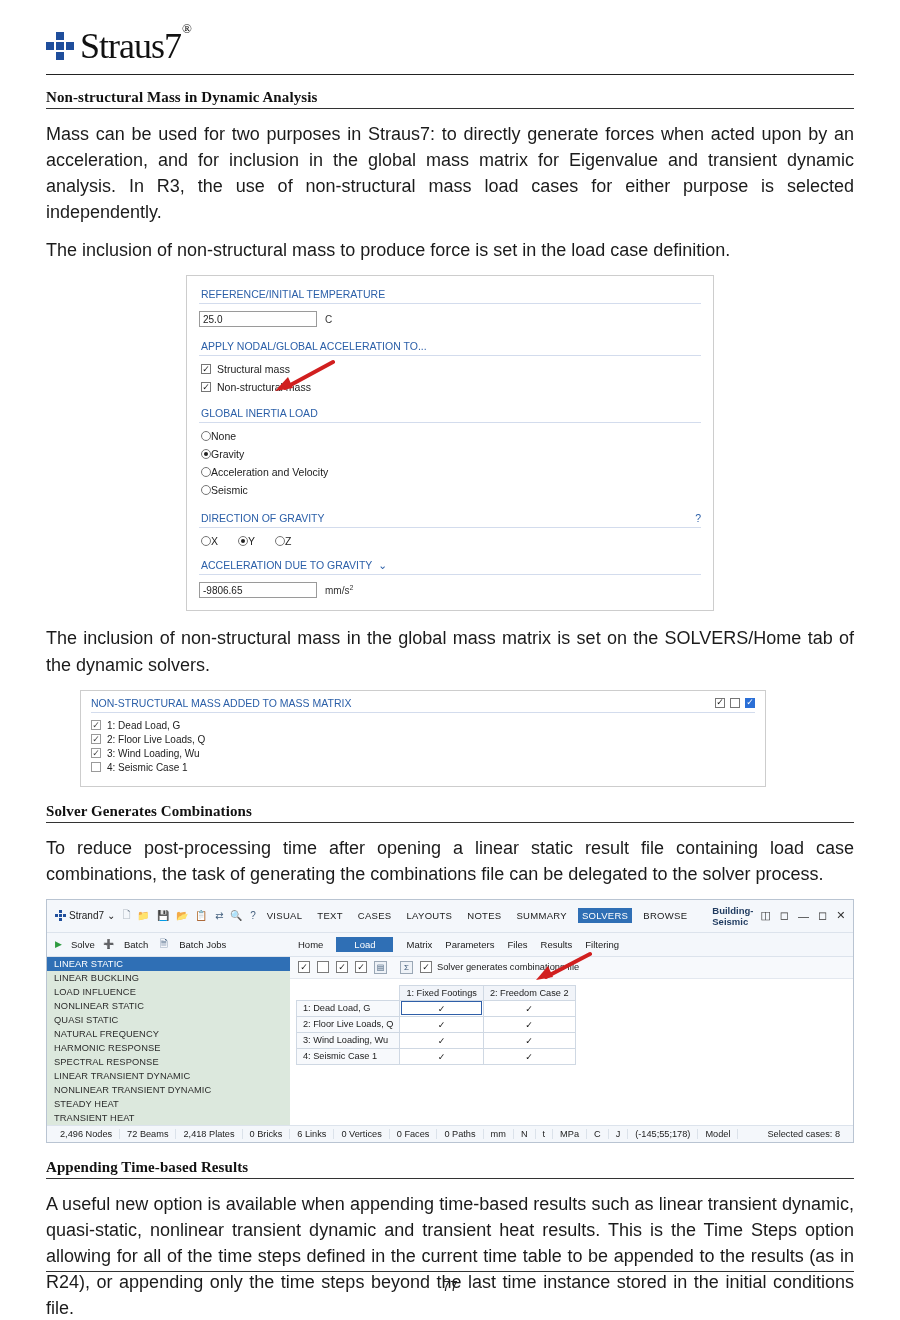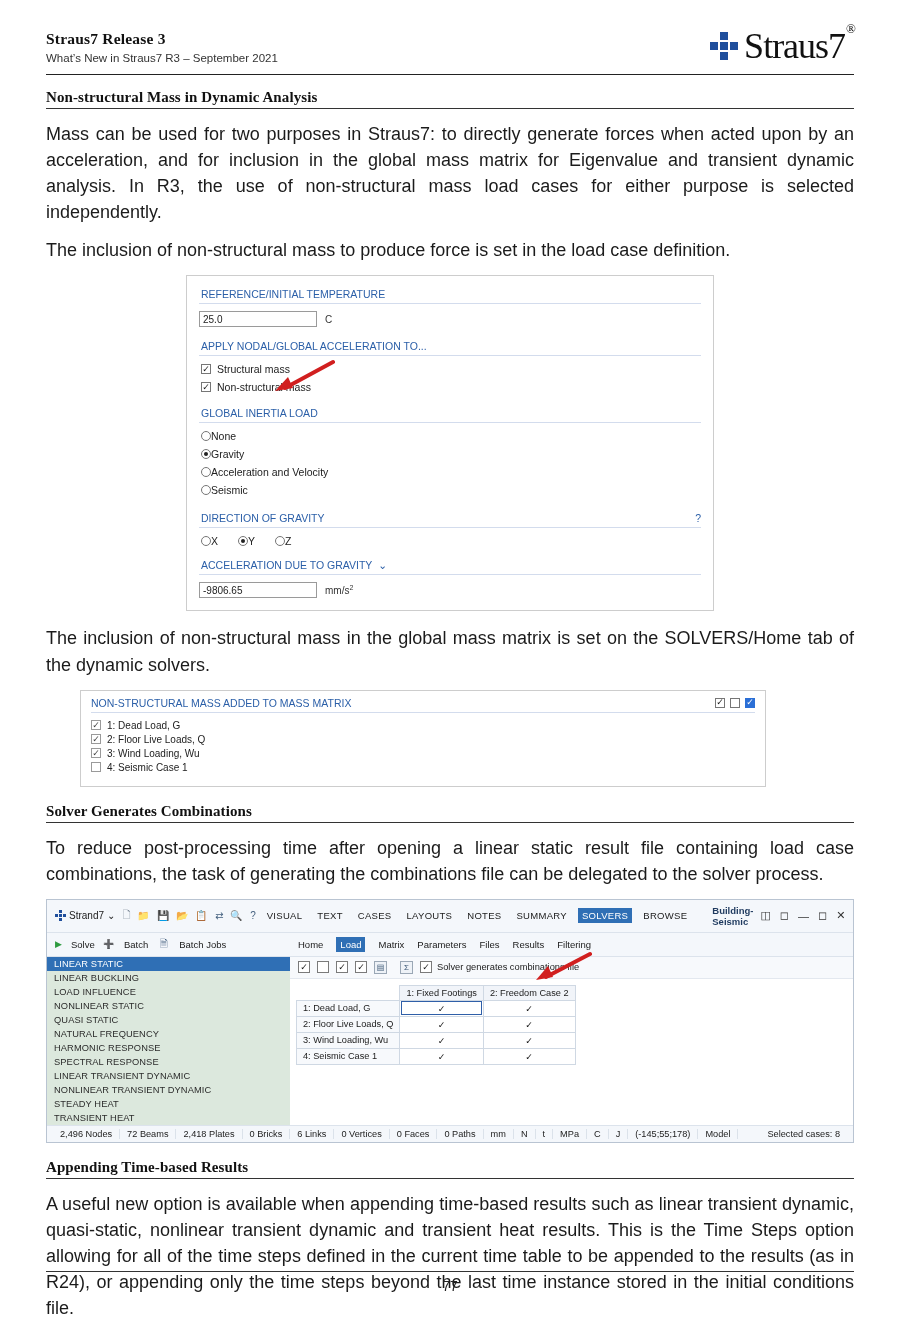--- a/index.html
+++ b/index.html
@@ -271,21 +271,21 @@
   .app-sub-right {
     flex: 1;
     display: flex; align-items: center; gap: 13px;
     padding: 4px 8px;
     box-sizing: border-box;
     font-size: 9.5px;
   }
   .tab-on {
     background: #2f6fb5;
     color: #fff;
-    padding: 2px 4px;
+    padding: 2px 18px;
   }
   .app-body { display: flex; min-height: 160px; }
   .app-left {
     width: 243px;
     background: #dce8dd;
     box-sizing: border-box;
     padding: 0;
     font-size: 9.3px;
   }
   .solver-item { padding: 2px 7px; color: #2b2b2b; letter-spacing: .1px; }
@@ -346,24 +346,20 @@
     border: 0; border-top: 1px solid #333; margin: 0 0 6px 0;
   }
   .page-num { text-align: center; font-size: 14px; color: #222; }
 </style>
 </head>
 <body>
 
 <div class="page">
 
   <div class="header">
-    <div class="header-left">
-      <div class="doc-title">Straus7 Release 3</div>
-      <div class="doc-subtitle">What’s New in Straus7 R3 – September 2021</div>
-    </div>
     <div class="logo">
       <div class="logo-grid">
         <i class="off"></i>
           <i></i>
           <i class="off"></i>
         <i></i>
           <i></i>
           <i></i>
         <i class="off"></i>
           <i></i>

